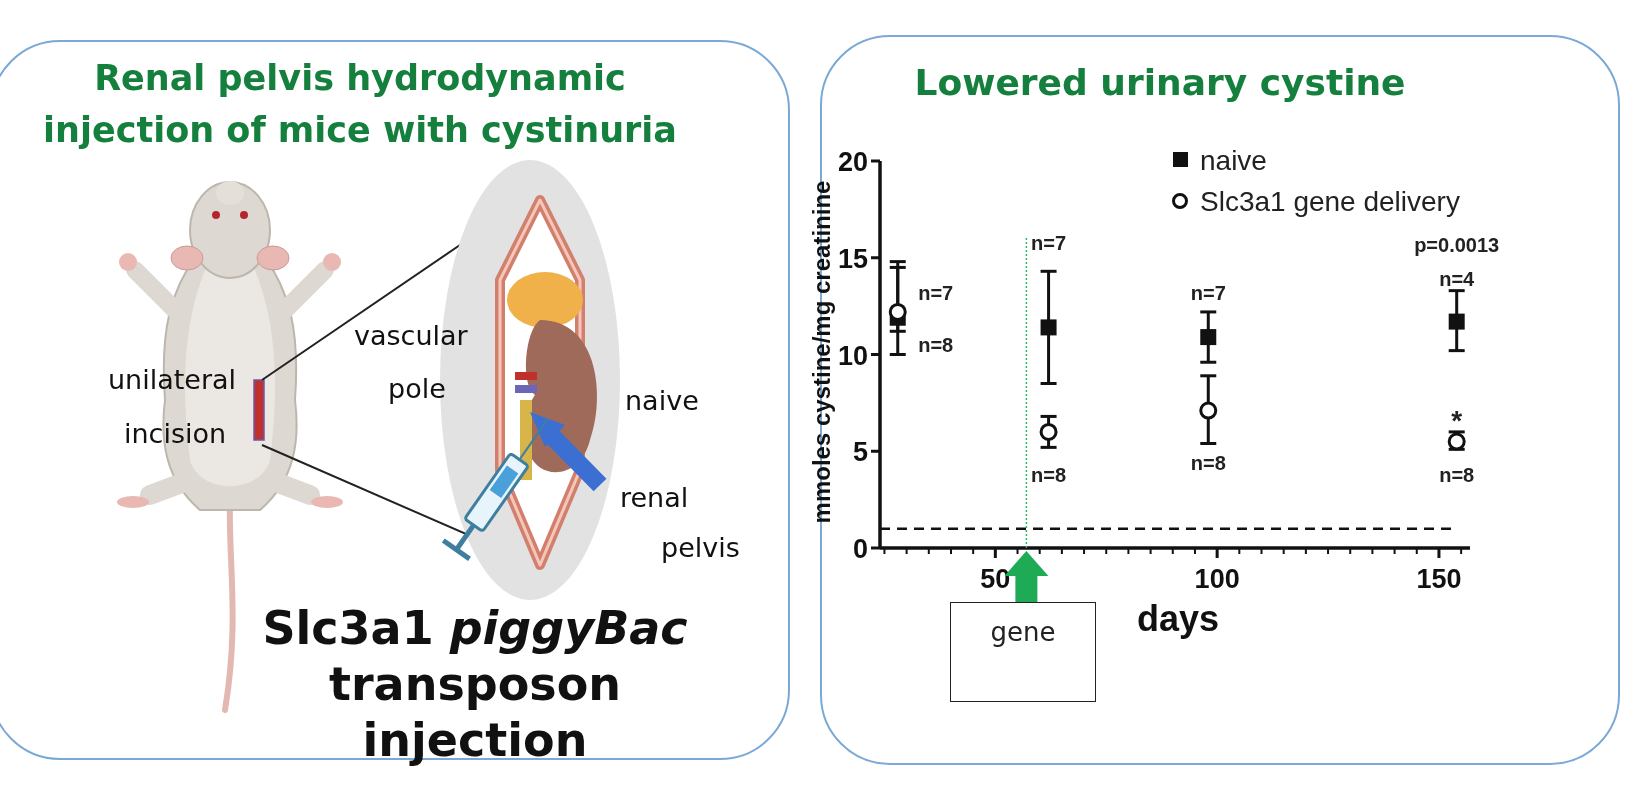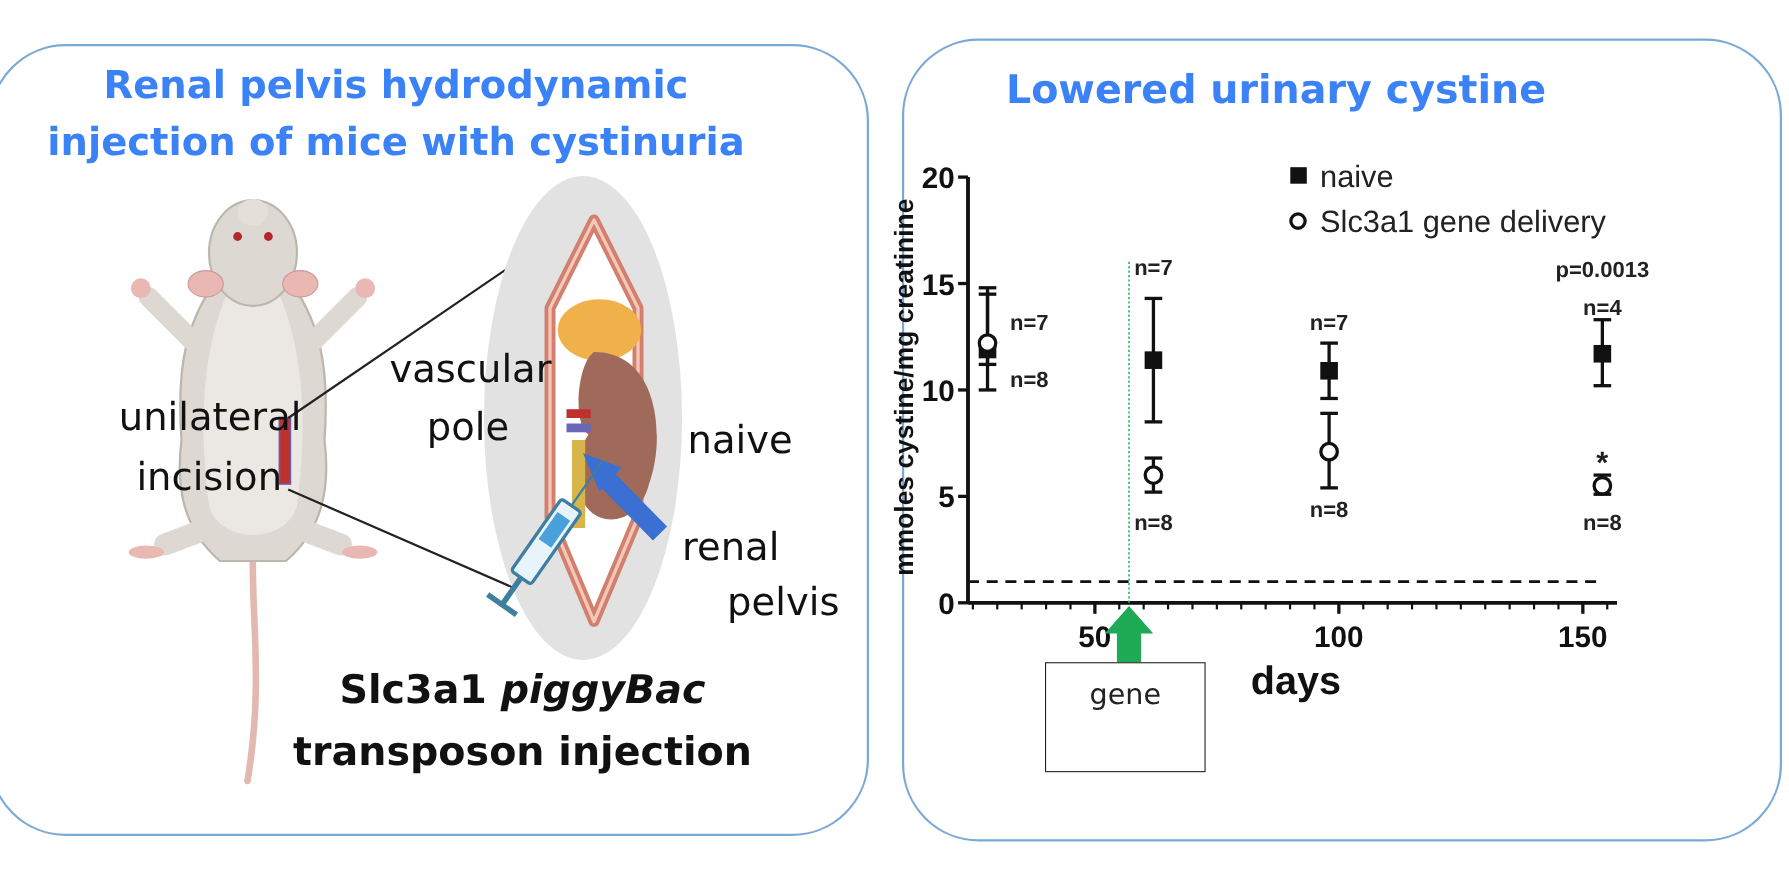--- a/index.html
+++ b/index.html
@@ -1,24 +1,24 @@
 <!DOCTYPE html>
 <html><head>
 <meta charset="utf-8">
 <style>
   html,body{margin:0;padding:0;background:#ffffff;}
   body{width:1626px;height:806px;position:relative;overflow:hidden;font-family:"Liberation Sans",sans-serif;}
   .panel{position:absolute;border:2px solid #7aa9d6;border-radius:70px;background:#fff;box-sizing:border-box;}
   #left-panel{left:-10px;top:40px;width:800px;height:720px;}
   #right-panel{left:820px;top:35px;width:800px;height:730px;}
-  .title{position:absolute;font-family:"DejaVu Sans",sans-serif;font-weight:bold;color:#3b82f6;text-align:center;}
+  .title{position:absolute;font-family:"DejaVu Sans",sans-serif;font-weight:bold;color:#15803d;text-align:center;}
   #left-title{left:0;top:52px;width:720px;font-size:35px;line-height:52px;}
   #right-title{left:880px;top:62px;width:560px;font-size:36px;}
-  .lbl{position:absolute;font-family:"DejaVu Sans",sans-serif;color:#111;font-size:35px;line-height:48px;}
-  #bottom-title{position:absolute;left:250px;top:600px;width:450px;font-family:"DejaVu Sans",sans-serif;font-weight:bold;font-size:36px;line-height:56px;text-align:center;color:#111;}
+  .lbl{position:absolute;font-family:"DejaVu Sans",sans-serif;color:#111;font-size:27px;line-height:48px;}
+  #bottom-title{position:absolute;left:250px;top:600px;width:450px;font-family:"DejaVu Sans",sans-serif;font-weight:bold;font-size:46px;line-height:56px;text-align:center;color:#111;}
   #bottom-title i{font-style:italic;}
   svg text{font-family:"Liberation Sans",sans-serif;}
   #gene-box{position:absolute;left:950px;top:602px;width:146px;height:100px;border:1.5px solid #222;box-sizing:border-box;background:#fff;font-family:"DejaVu Sans",sans-serif;font-size:26px;line-height:38px;text-align:center;color:#222;padding-top:10px;}
   #days-label{position:absolute;left:1137px;top:598px;font-family:"Liberation Sans",sans-serif;font-weight:bold;font-size:36px;color:#111;}
 </style>
 </head>
 <body>
 
 <div id="left-panel" class="panel"></div>
 <div id="right-panel" class="panel"></div>

